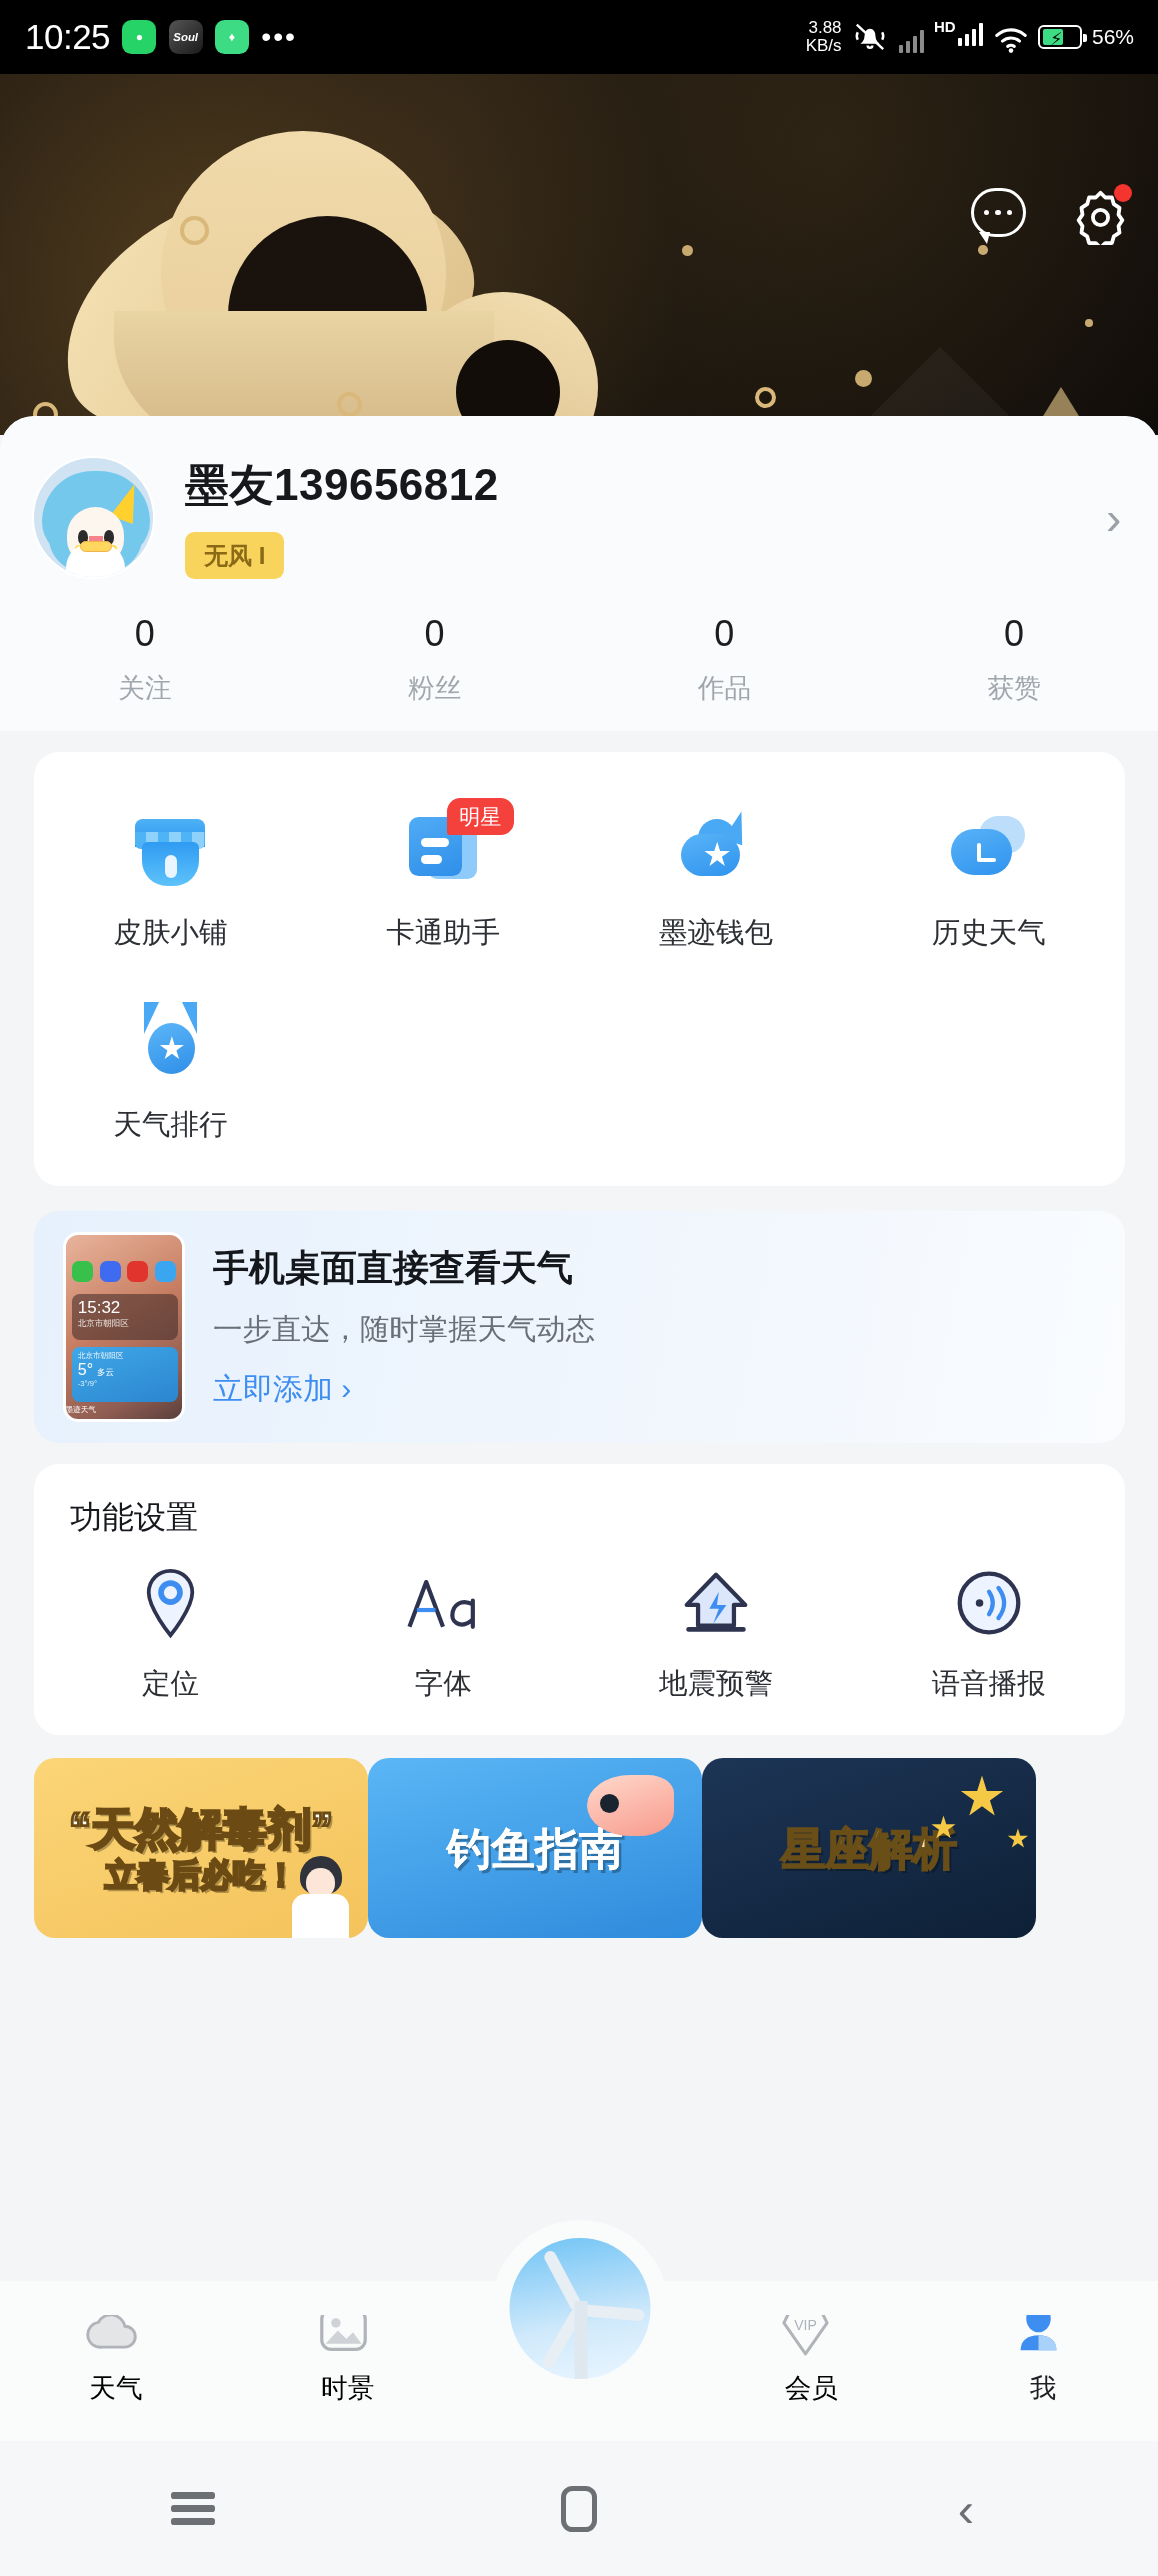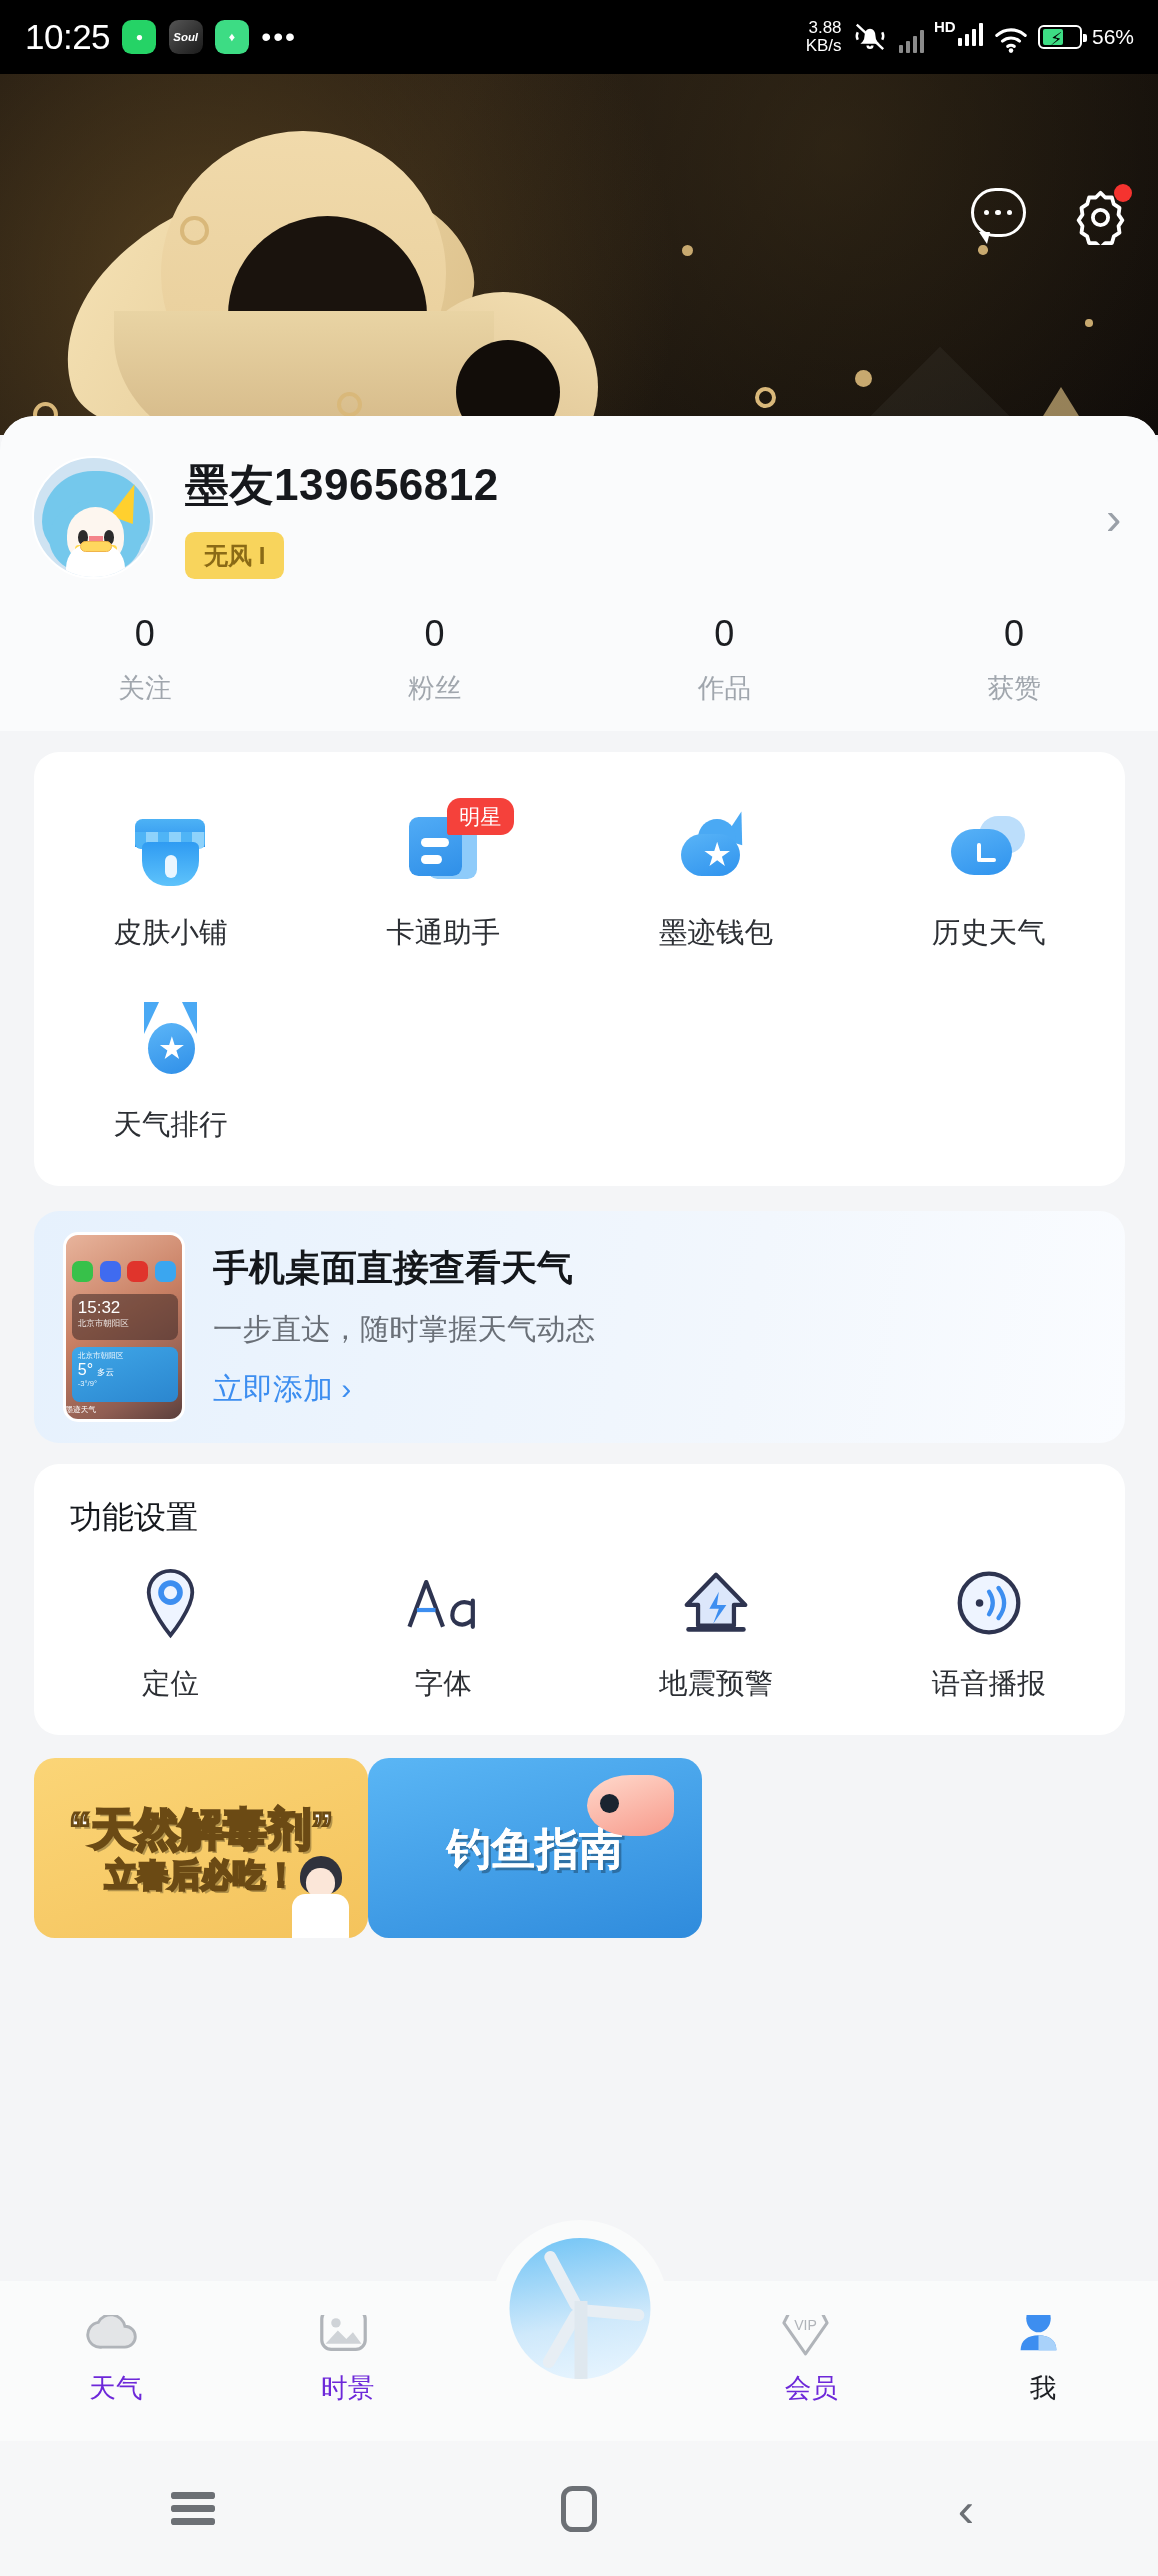--- a/index.html
+++ b/index.html
@@ -223,21 +223,21 @@
   .pc-doc .f{position:absolute;left:16px;top:11.4px;width:28.5px;height:30px;border-radius:14.2px;background:#fbe6d8;}
   .pc-doc .b{position:absolute;left:1.9px;top:38px;width:57px;height:44px;border-radius:13.3px 13.3px 0 0;background:#fff;}
 
   
   .tabbar{ position:absolute; left:0; right:0; bottom:135px; height:160px; background:#fafbfb;
            display:flex; align-items:flex-start; padding-top:21px;}
   .tabbar:before{content:"";position:absolute;left:0;top:0;width:100%;height:34px;
            background:radial-gradient(circle at 50% -1.9px, transparent 0 103px, #fafbfb 104px);}
   .tab{ flex:1; display:flex; flex-direction:column; align-items:center; gap:13.3px;}
   .tab .ti{ width:59px;height:55px; display:flex;align-items:center;justify-content:flex-start;}
-  .tab .tl{ font-size:26.6px; color:#6d28d9;}
+  .tab .tl{ font-size:26.6px; color:#000000;}
   .tab.active .tl{ color:#1d1f23; }
   .fab{ position:absolute; left:50%; transform:translateX(-50%); top:-61px;
         width:177px;height:177px;border-radius:50%;background:#fafbfb;display:flex;align-items:center;justify-content:center;}
   .fab-in{ width:141px;height:141px;border-radius:50%;overflow:hidden;position:relative;
         background:linear-gradient(170deg,#6fc3f5,#cfe9fb 60%,#eaf6ff);}
   .fab-in .blade{position:absolute;background:#e7eef4;border-radius:7.6px;}
   .fab-in .b1{left:63px;top:5.7px;width:12.3px;height:66px;transform-origin:50% 100%;transform:rotate(-28deg);}
   .fab-in .b2{left:63px;top:5.7px;width:12.3px;height:66px;transform-origin:50% 100%;transform:rotate(95deg);}
   .fab-in .b3{left:63px;top:5.7px;width:12.3px;height:66px;transform-origin:50% 100%;transform:rotate(-150deg);}
   .fab-in .pole{position:absolute;left:65px;top:63px;width:13.3px;height:78px;background:#dfe8ef;}
@@ -551,20 +551,26 @@
           <div class="f"></div>
           <div class="b"></div>
         </div>
     </div>
 
     <div class="pcard pc2">
       <div class="pc-fish"></div>
       <div class="pc-t">钓鱼指南</div>
     </div>
 
+    <div class="pcard pc3">
+      <span class="pc-star" style="right:32px;top:17px;width:44px;height:44px"></span>
+      <span class="pc-star" style="right:80px;top:57px;width:25px;height:25px"></span>
+      <span class="pc-star" style="right:7.6px;top:70px;width:21px;height:21px"></span>
+      <div class="pc-t">星座解析</div>
+    </div>
   </div>
 
   <div class="tabbar">
     <div class="fab">
       <div class="fab-in">
         <span class="blade b1"></span>
           <span class="blade b2"></span>
           <span class="blade b3"></span>
         <span class="pole"></span>
       </div>

